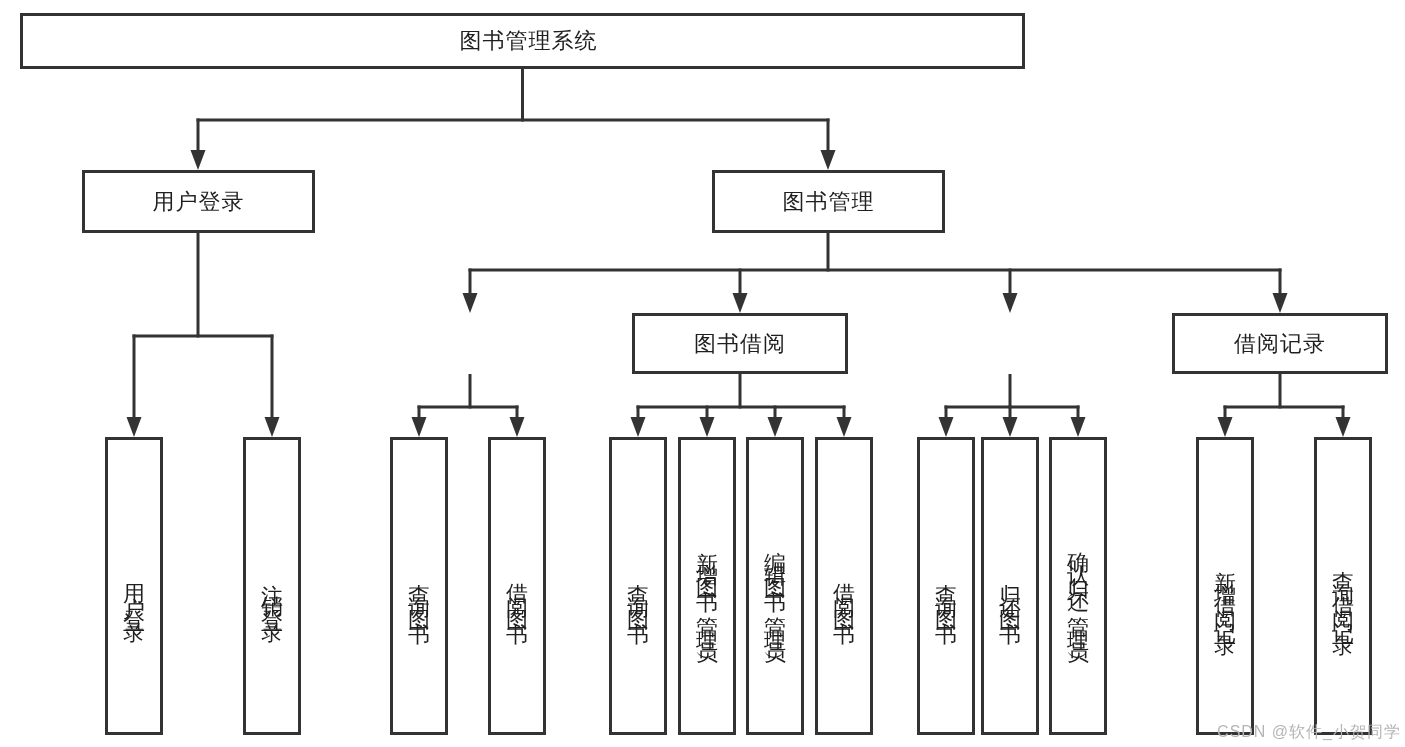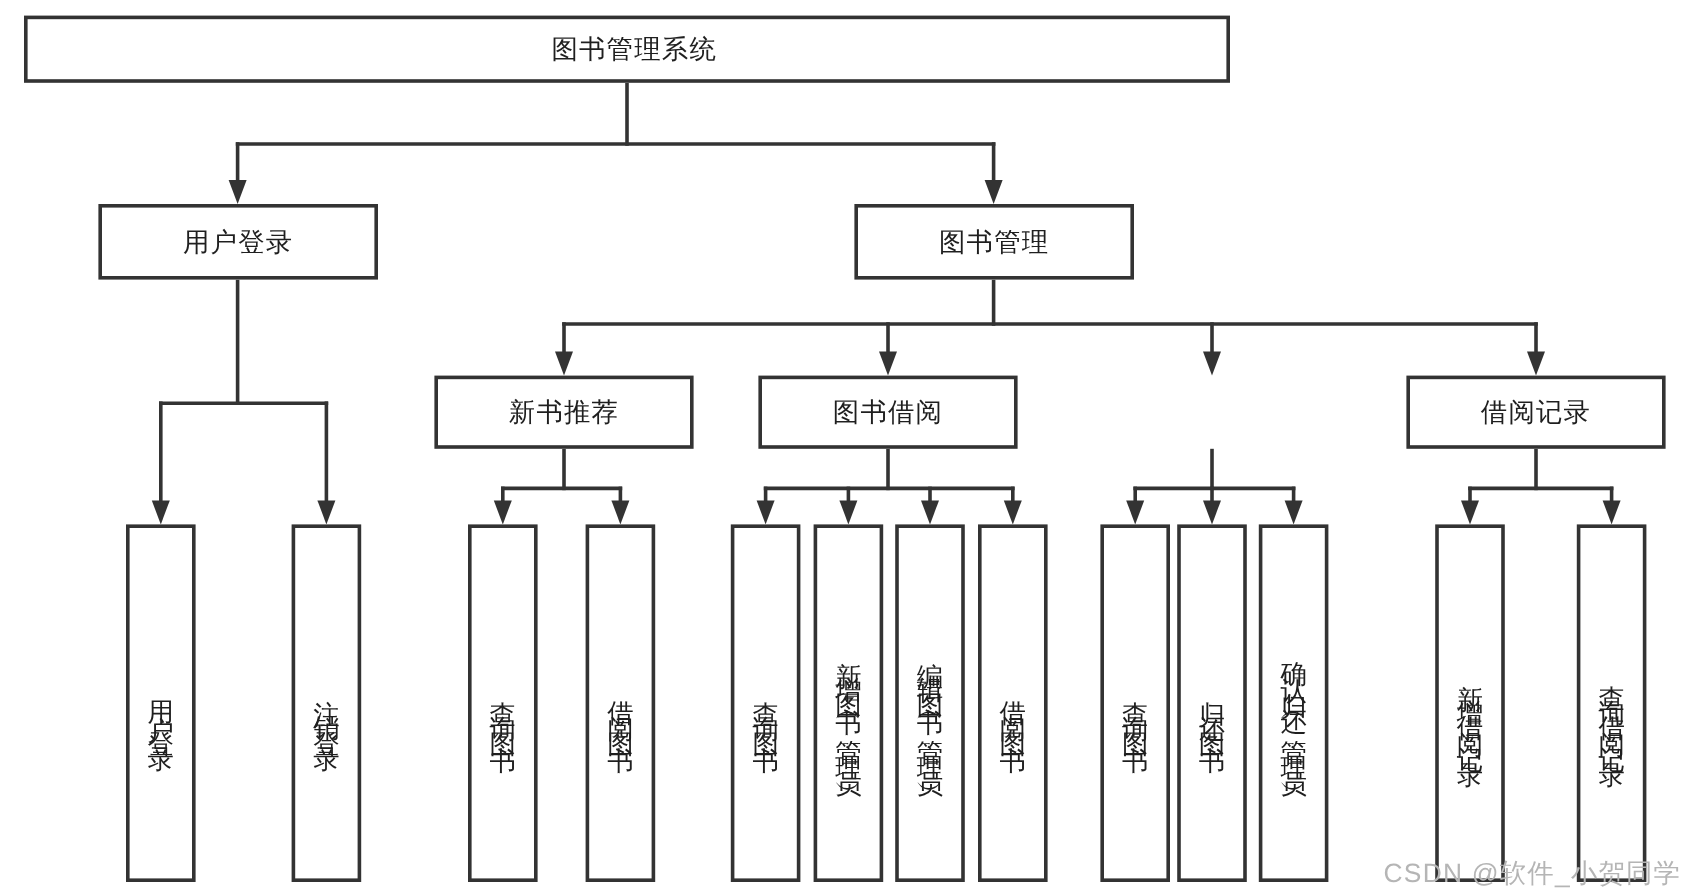--- a/index.html
+++ b/index.html
@@ -27,21 +27,21 @@
     writing-mode:vertical-rl;
     text-orientation:mixed;
     line-height:1;
     letter-spacing:13px;
     transform:translateY(6px);
     white-space:nowrap;
   }
   .watermark{
     position:absolute;
     right:4px;bottom:4px;
-    font-size:22px;
+    font-size:16px;
     color:#b5b5b5;
     letter-spacing:1px;
     z-index:10;
   }
 </style>
 </head>
 <body>
 
 <div class="canvas">
 
@@ -109,21 +109,20 @@
       <polygon points="1217.5,417 1232.5,417 1225,437"></polygon>
       <polygon points="1335.5,417 1350.5,417 1343,437"></polygon>
     </g>
   </svg>
 
   <div class="node h-node" style="left:20px;top:13px;width:1005px;height:56px;padding-left:12px;">图书管理系统</div>
 
   <div class="node h-node" style="left:82px;top:170px;width:233px;height:63px;">用户登录</div>
   <div class="node h-node" style="left:712px;top:170px;width:233px;height:63px;">图书管理</div>
 
-  <div class="node h-node" style="left:362px;top:313px;width:216px;height:61px;">新书推荐</div>
   <div class="node h-node" style="left:632px;top:313px;width:216px;height:61px;">图书借阅</div>
   <div class="node h-node" style="left:1172px;top:313px;width:216px;height:61px;">借阅记录</div>
 
   <div class="node leaf" style="left:105px;">
     <span class="vtext">用户登录</span>
   </div>
   <div class="node leaf" style="left:243px;">
     <span class="vtext">注销登录</span>
   </div>
   <div class="node leaf" style="left:390px;">

